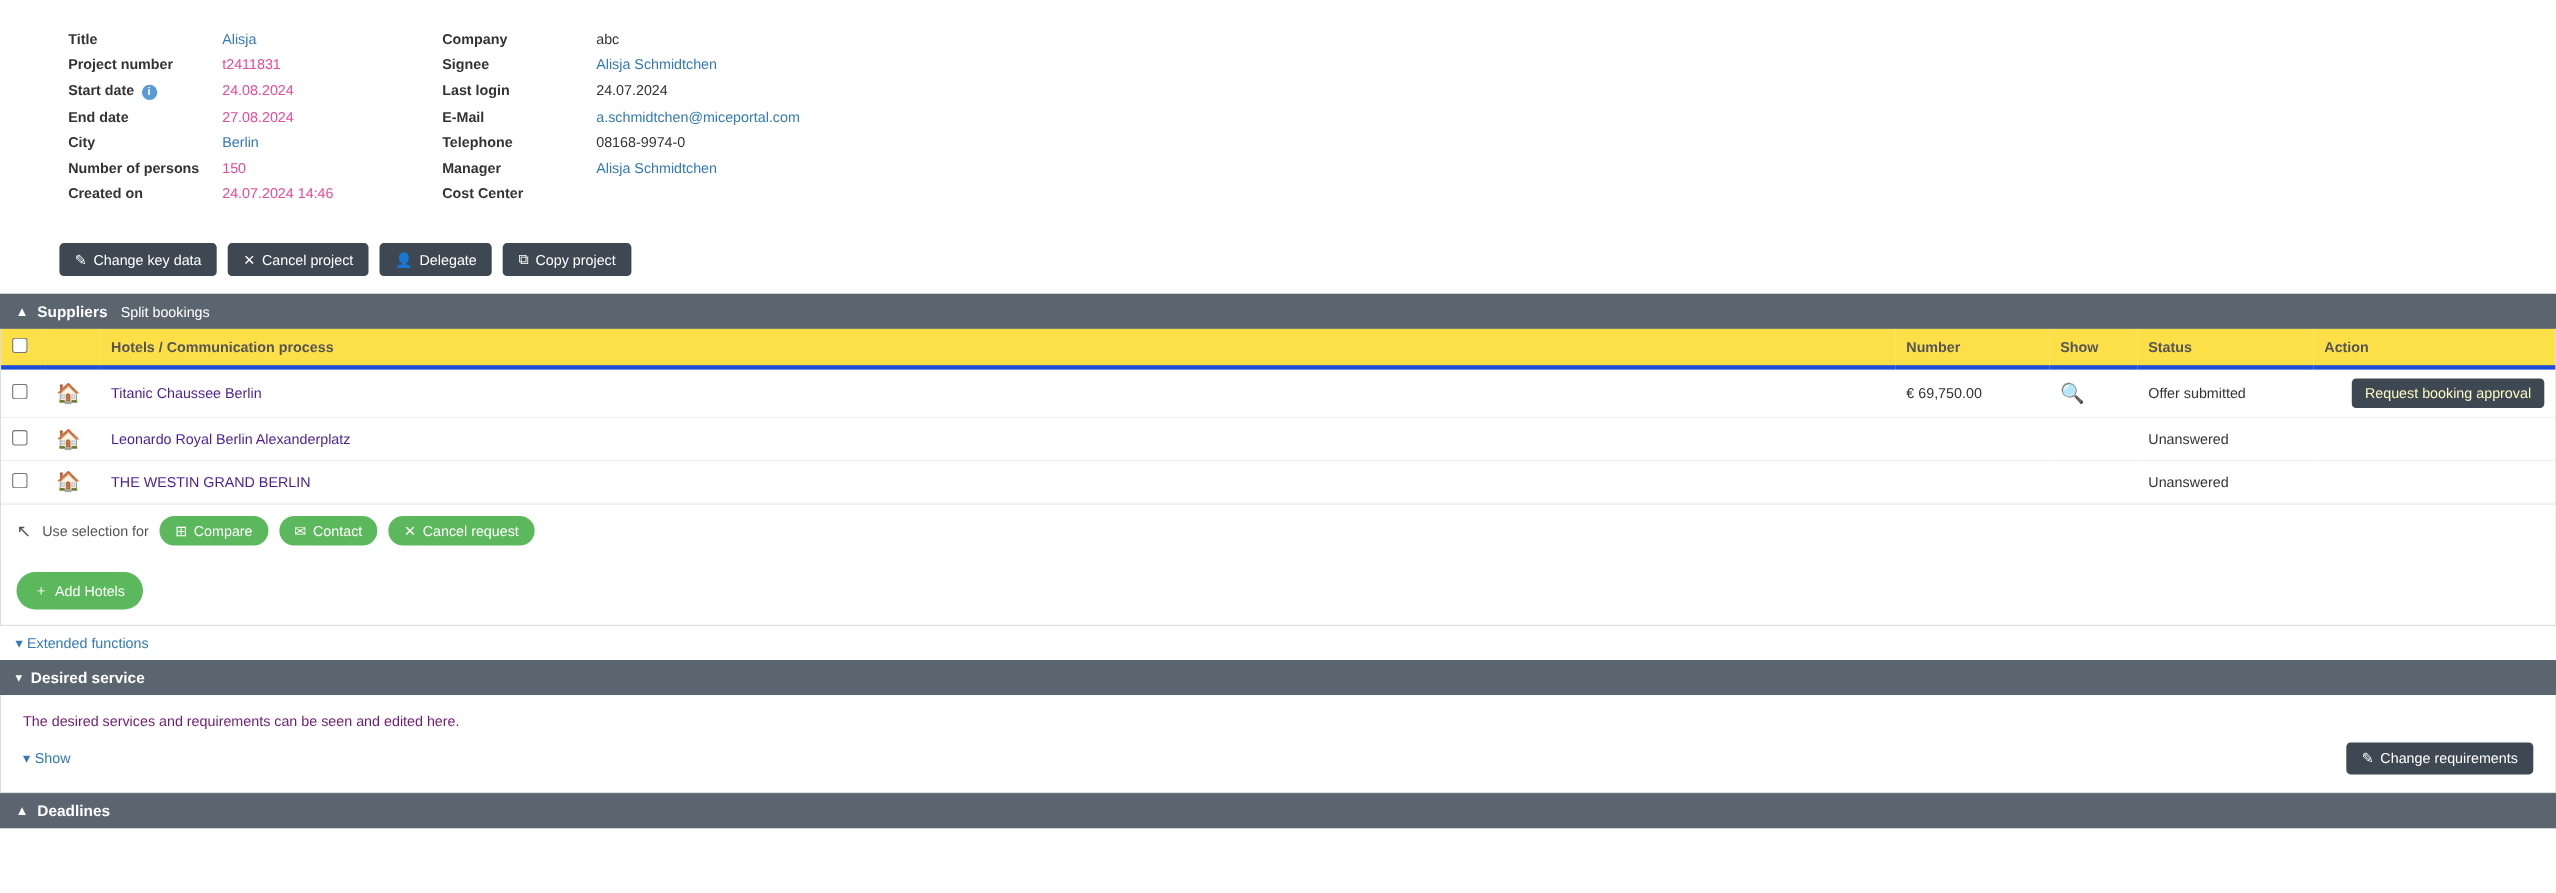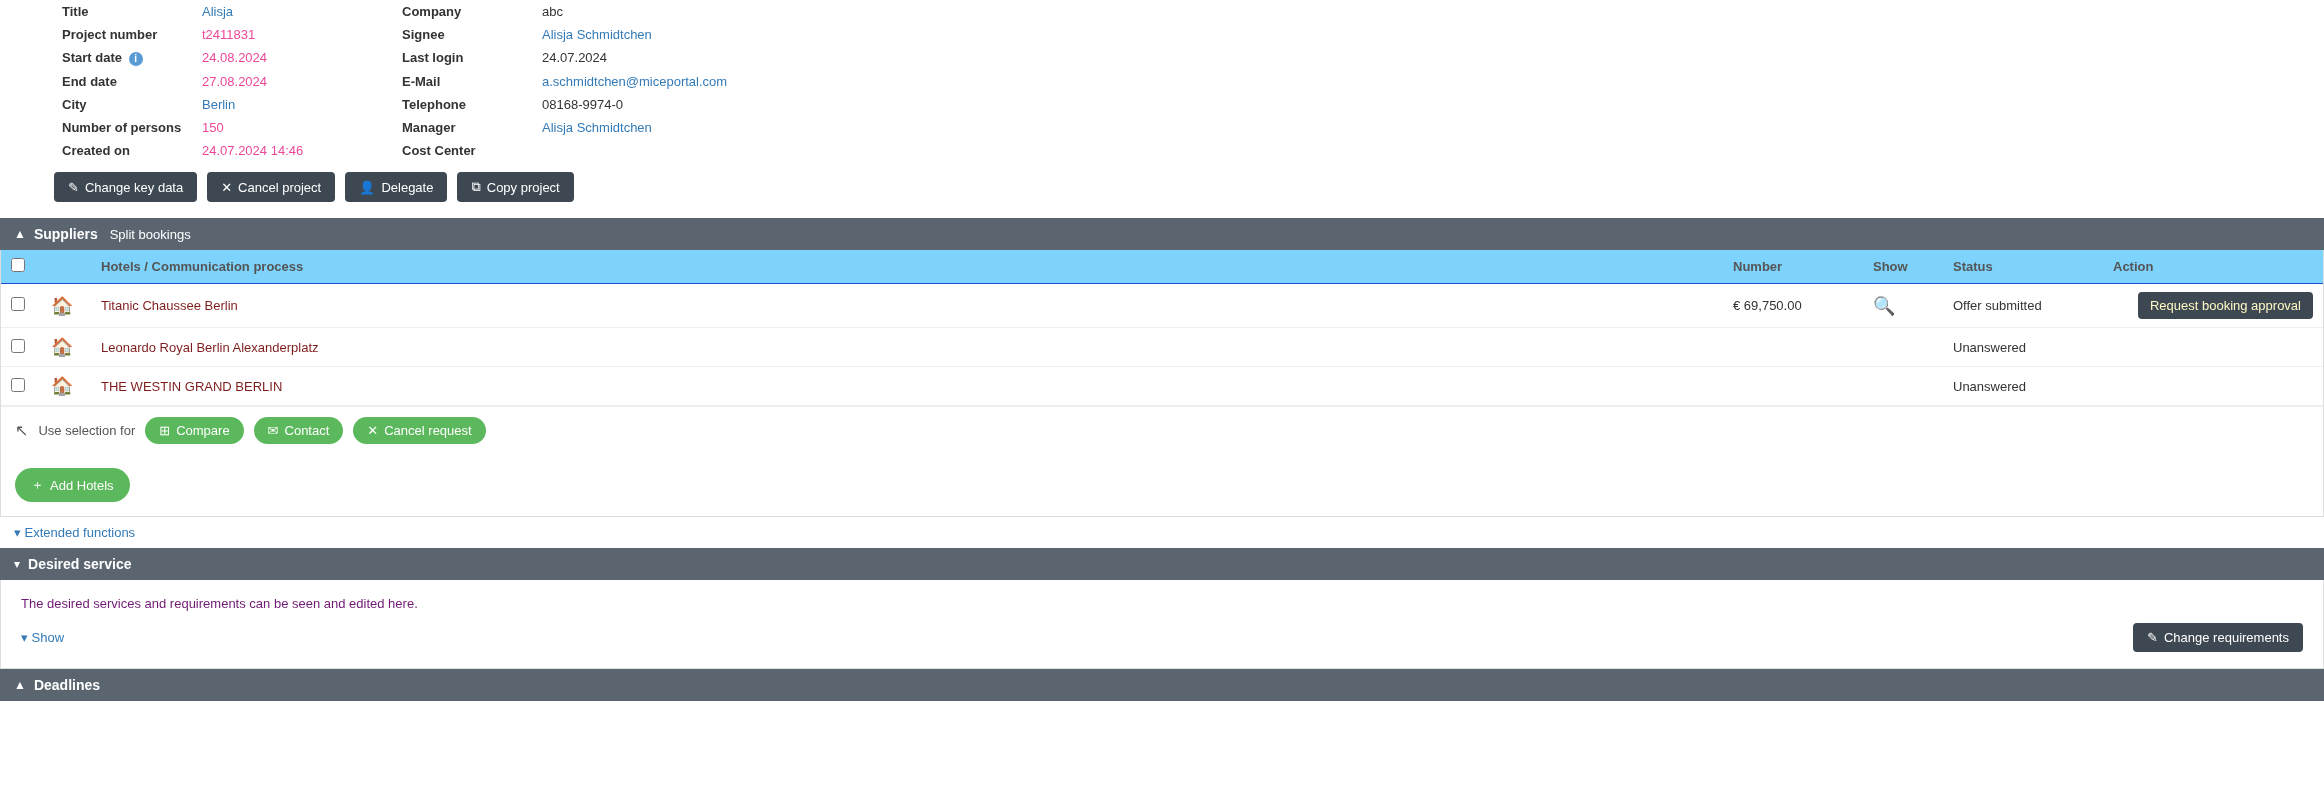--- a/index.html
+++ b/index.html
@@ -12,21 +12,21 @@
 
     .page-wrapper {
       width: 2324px;
       min-height: 812px;
       background: #fff;
     }
 
     
     .key-data-table {
       width: 100%;
-      padding: 0 54px;
+      padding: 24px 54px;
     }
     .key-data-table table {
       width: 100%;
       border-collapse: collapse;
     }
     .key-data-table td {
       padding: 4px 8px;
       vertical-align: top;
       font-size: 13px;
     }
@@ -124,22 +124,22 @@
     .hotels-table-wrapper {
       padding: 0 0 0 0;
       border: 1px solid #ddd;
       border-top: none;
     }
     .hotels-table {
       width: 100%;
       border-collapse: collapse;
     }
     .hotels-table thead tr {
-      background: #7dd3fc;
-      border-bottom: 1px solid #1d4ed8;
+      background: #fde047;
+      border-bottom: 4px solid #1d4ed8;
     }
     .hotels-table thead th {
       padding: 8px 10px;
       text-align: left;
       font-size: 13px;
       font-weight: bold;
       color: #555;
     }
     .hotels-table tbody tr {
       border-bottom: 1px solid #eee;
@@ -150,21 +150,21 @@
       vertical-align: middle;
     }
 
     .house-icon {
       display: inline-block;
       font-size: 18px;
       color: #555;
     }
 
     .hotel-link {
-      color: #7f1d1d;
+      color: #4c1d95;
       text-decoration: none;
     }
 
     .btn-request {
       background: #3d4852;
       color: #fef9c3;
       padding: 6px 12px;
       border: none;
       border-radius: 4px;
       cursor: pointer;

